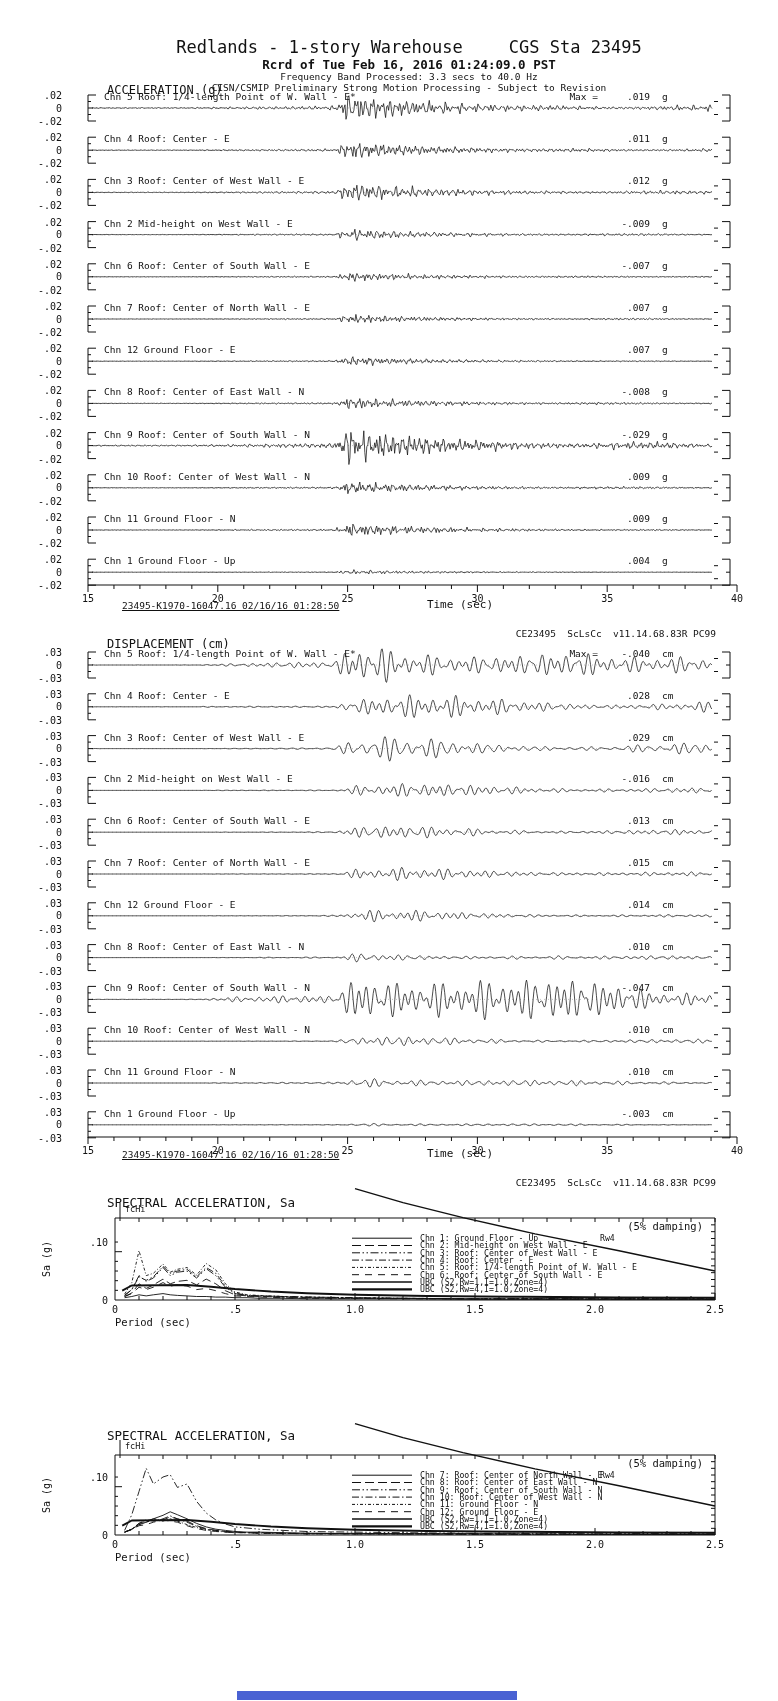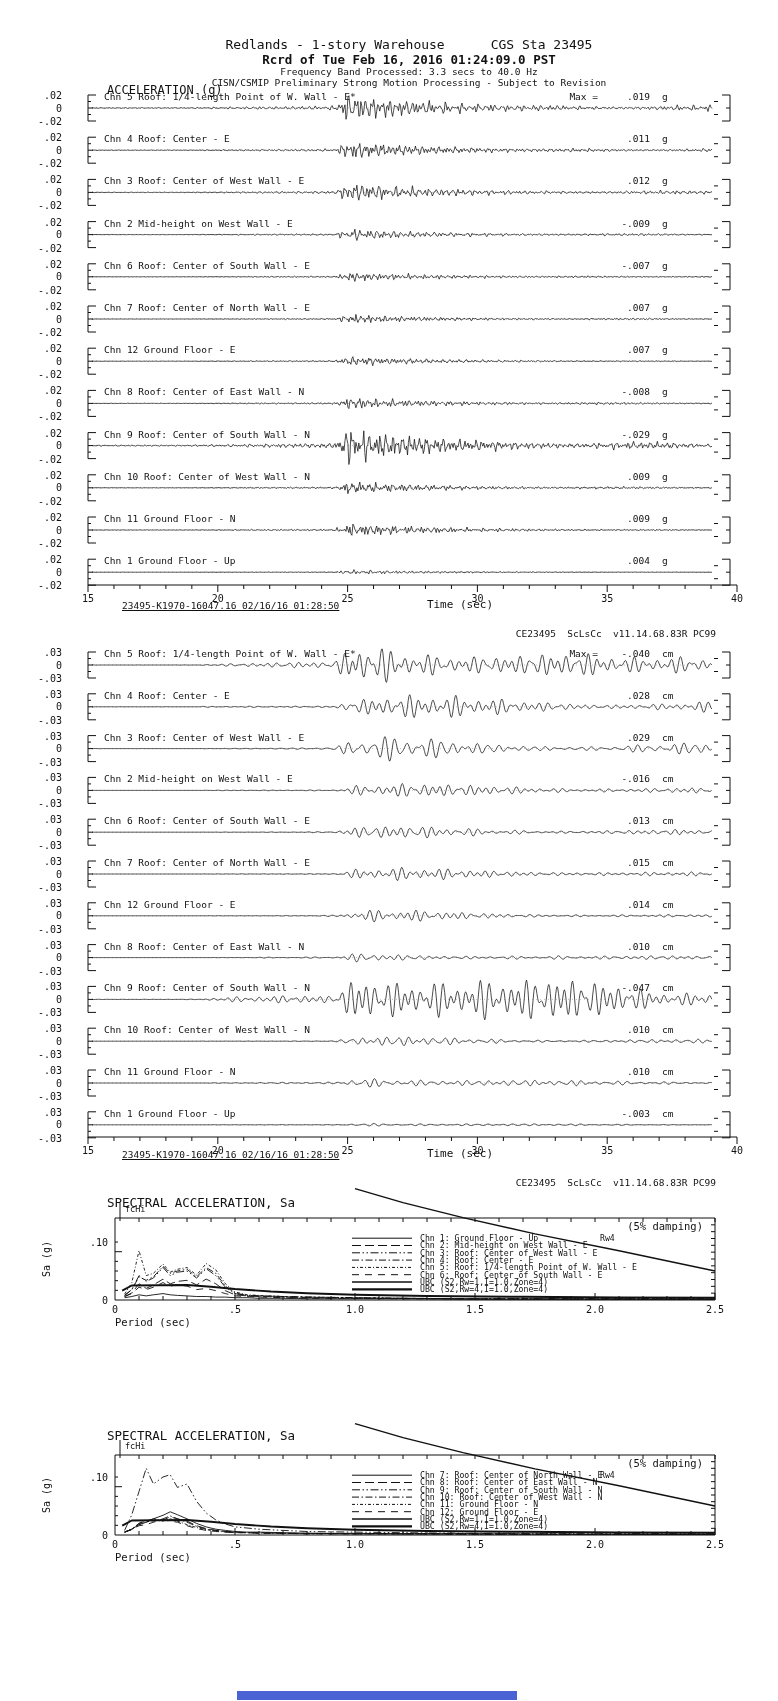--- a/index.html
+++ b/index.html
@@ -1,19 +1,19 @@
 <!DOCTYPE html>
 <html><head>
 <meta charset="utf-8">
 <style>
   html,body{margin:0;padding:0;background:#fff;}
   .page{position:relative;width:778px;height:1701px;background:#fff;overflow:hidden;
         font-family:"DejaVu Sans Mono",monospace;color:#111;}
   .hdr{position:absolute;top:38px;left:40px;width:738px;text-align:center;line-height:1.15;}
-  .h1{font-size:13px;white-space:pre;}
+  .h1{font-size:17px;white-space:pre;}
   .h1 .gap{display:inline-block;width:46px;}
   .h2{font-size:12.5px;white-space:pre;font-weight:bold;}
   .h3{font-size:9.5px;font-weight:normal;white-space:pre;}
   .sec-title{position:absolute;left:107px;width:600px;text-align:left;font-size:12px;white-space:pre;}
   .foot{position:absolute;left:0;width:778px;font-size:9.5px;white-space:pre;}
   .foot .fl{position:absolute;left:122px;top:0;text-decoration:underline;}
   .foot .tc{position:absolute;left:120px;width:680px;text-align:center;top:-2px;font-size:11px;}
   .foot .fr{position:absolute;right:62px;top:0;margin-top:28px;}
   .plab{position:absolute;left:115px;width:600px;font-size:10.5px;}
   svg{position:absolute;left:0;overflow:visible;}
@@ -308,20 +308,21 @@
       <text x="477.40000000000003" y="510" font-size="10" text-anchor="middle">30</text>
       <text x="607.2" y="510" font-size="10" text-anchor="middle">35</text>
       <text x="737" y="510" font-size="10" text-anchor="middle">40</text>
     </svg>
   <div class="foot" style="top:600px">
     <span class="tc">Time (sec)</span>
     <span class="fl">23495-K1970-16047.16 02/16/16 01:28:50</span>
     <span class="fr">CE23495  ScLsCc  v11.14.68.83R PC99</span>
   </div>
 
+  <div class="sec-title" style="top:637px">DISPLACEMENT (cm)</div>
   <svg id="dispsvg" style="top:648px" width="778" height="520">
       <line x1="92" y1="17" x2="712" y2="17" stroke="#999" stroke-width="0.6" stroke-dasharray="1,3"></line>
       <line x1="88" y1="4" x2="88" y2="30" stroke="#111" stroke-width="1"></line>
       <line x1="88" y1="4" x2="96" y2="4" stroke="#111" stroke-width="1"></line>
       <line x1="88" y1="30" x2="96" y2="30" stroke="#111" stroke-width="1"></line>
       <line x1="88" y1="17" x2="93" y2="17" stroke="#111" stroke-width="1"></line>
       <line x1="88" y1="10.5" x2="91" y2="10.5" stroke="#111" stroke-width="1"></line>
       <line x1="88" y1="23.5" x2="91" y2="23.5" stroke="#111" stroke-width="1"></line>
       <line x1="714" y1="10.5" x2="718" y2="10.5" stroke="#111" stroke-width="1"></line>
       <line x1="714" y1="23.5" x2="718" y2="23.5" stroke="#111" stroke-width="1"></line>

